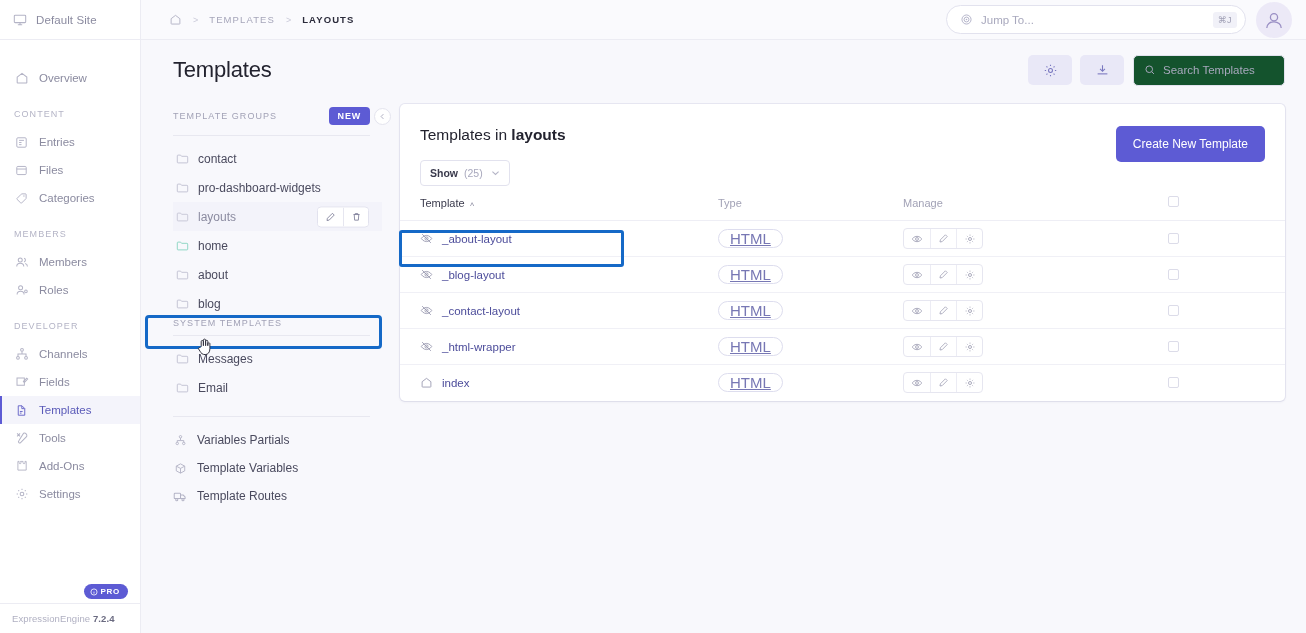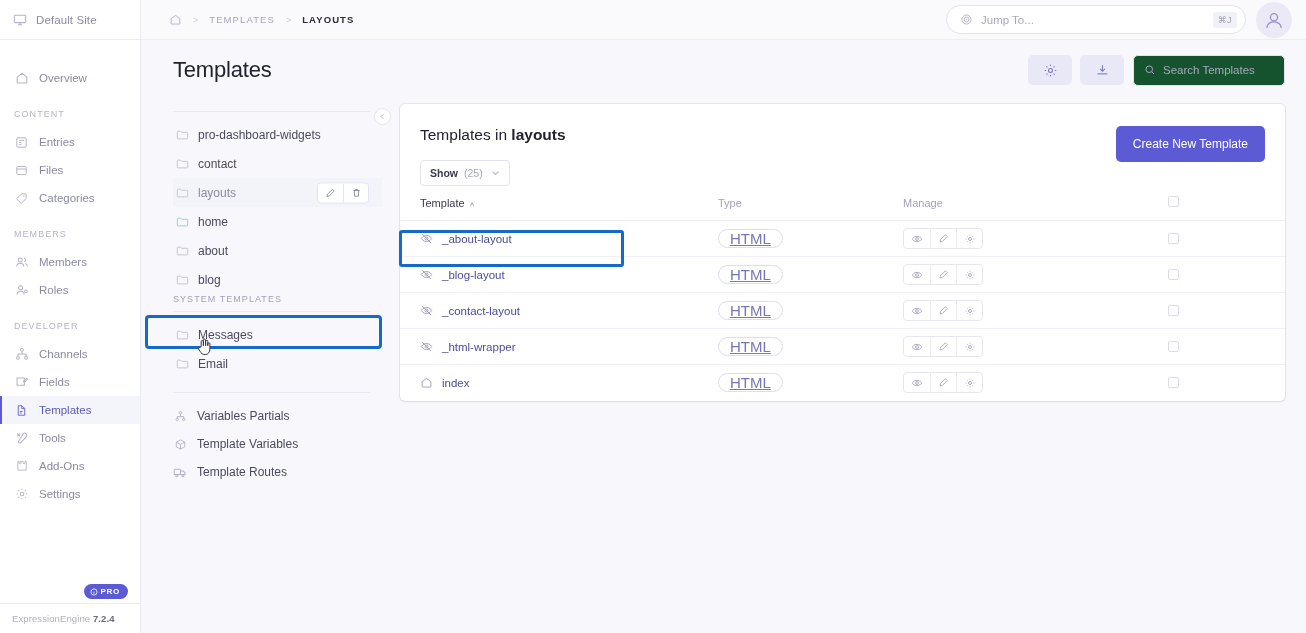--- a/index.html
+++ b/index.html
@@ -423,45 +423,49 @@
               <path d="M10.3 10.3l3 3"></path>
           </svg>
         </span>
         <span class="ph">Search Templates</span>
       </div>
     </div>
 
     <div class="body-row">
 
       <div class="groups-panel">
+        <div class="groups-head">
+          <span class="ttl">TEMPLATE GROUPS</span>
+          <span class="new-badge">NEW</span>
+        </div>
         <div class="collapse-btn">
           <span style="display:flex;">
             <svg width="7" height="7" viewBox="0 0 10 10" fill="none" stroke="#a8a8bd" stroke-width="1.3">
               <path d="M6.3 1.6L3 5l3.3 3.4"></path>
             </svg>
           </span>
         </div>
         <div class="divider"></div>
 
         <div class="group-list">
           <div class="group-item">
             <span class="gico">
               <svg width="13" height="12" viewBox="0 0 16 14" fill="none" stroke="#c3c3d4" stroke-width="1.2">
                   <path d="M1.6 3.1a.9.9 0 0 1 .9-.9h3.1l1.3 1.5h6.6a.9.9 0 0 1 .9.9v6.3a.9.9 0 0 1-.9.9H2.5a.9.9 0 0 1-.9-.9z"></path>
                 </svg>
             </span>
-            <span>pro-dashboard-widgets</span>
+            <span>contact</span>
           </div>
           <div class="group-item">
             <span class="gico">
               <svg width="13" height="12" viewBox="0 0 16 14" fill="none" stroke="#c3c3d4" stroke-width="1.2">
                   <path d="M1.6 3.1a.9.9 0 0 1 .9-.9h3.1l1.3 1.5h6.6a.9.9 0 0 1 .9.9v6.3a.9.9 0 0 1-.9.9H2.5a.9.9 0 0 1-.9-.9z"></path>
                 </svg>
             </span>
-            <span>contact</span>
+            <span>pro-dashboard-widgets</span>
           </div>
 
           <div class="group-item selected">
             <span class="gico">
               <svg width="13" height="12" viewBox="0 0 16 14" fill="none" stroke="#c8c8d8" stroke-width="1.2">
                   <path d="M1.6 3.1a.9.9 0 0 1 .9-.9h3.1l1.3 1.5h6.6a.9.9 0 0 1 .9.9v6.3a.9.9 0 0 1-.9.9H2.5a.9.9 0 0 1-.9-.9z"></path>
                 </svg>
             </span>
             <span>layouts</span>
             <span class="row-actions">

